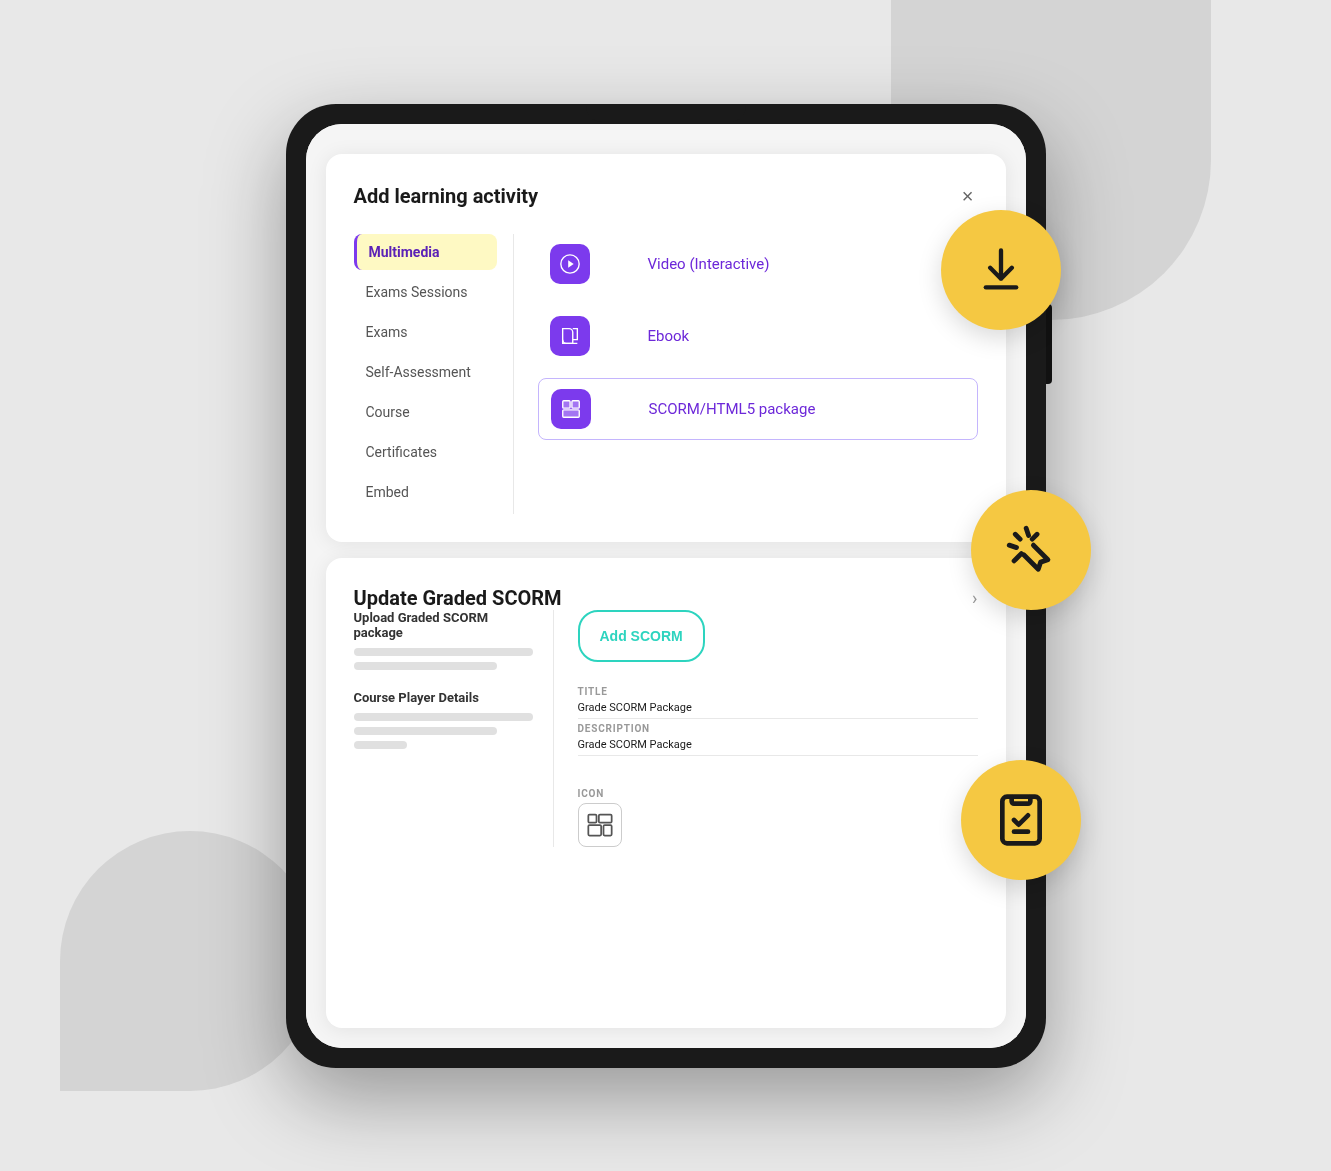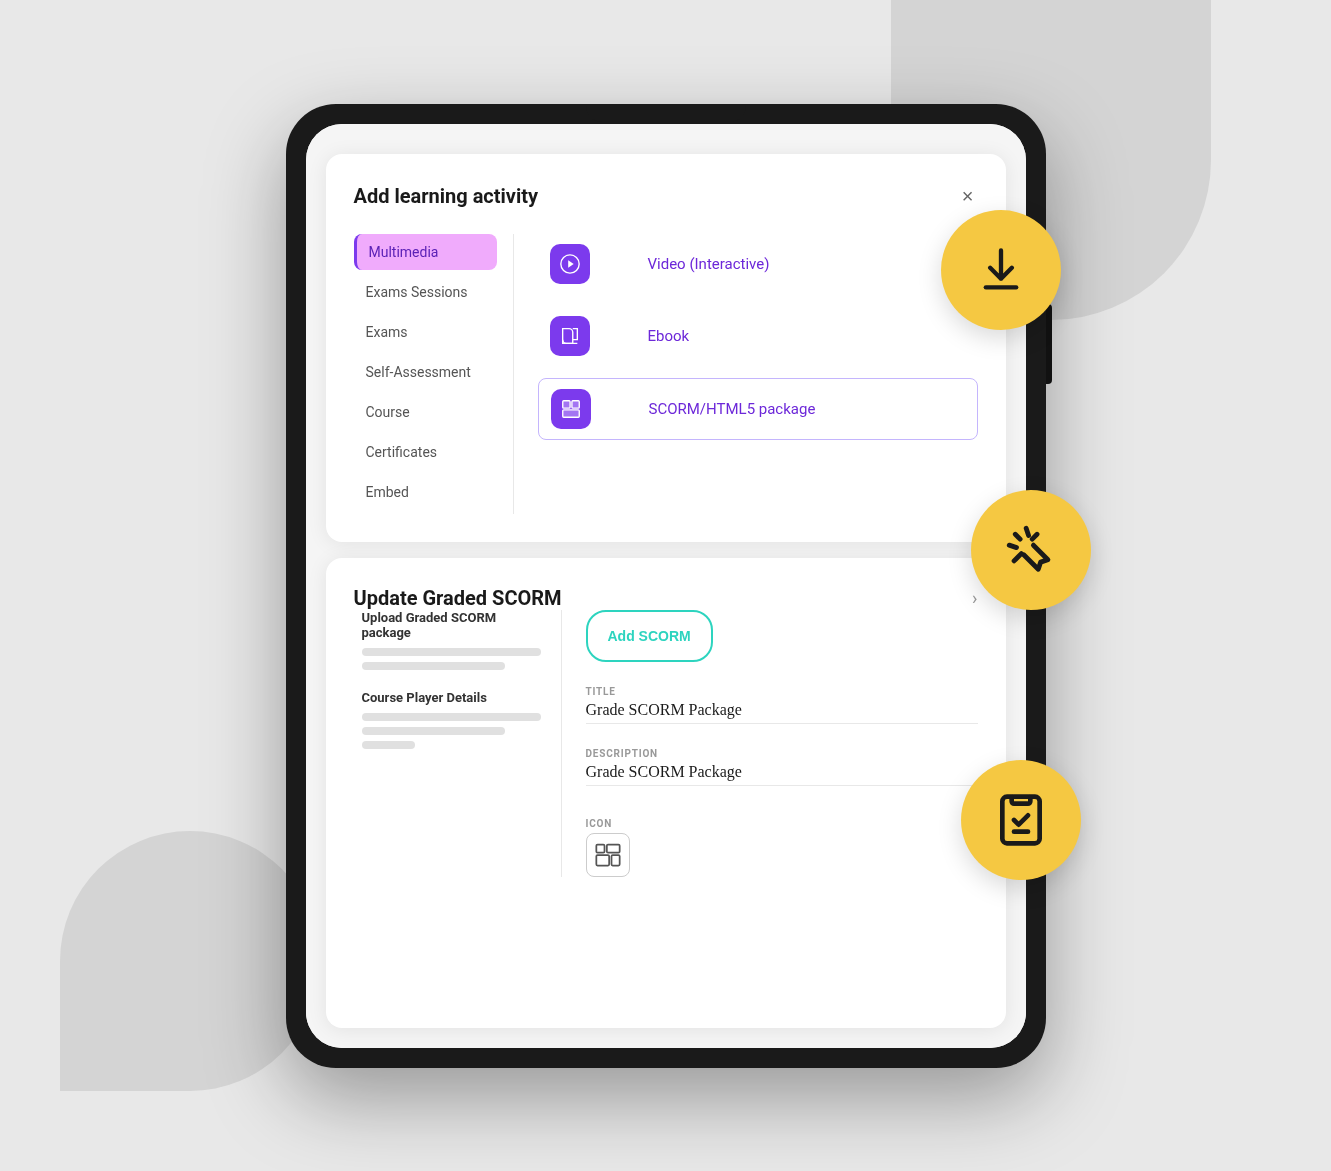--- a/index.html
+++ b/index.html
@@ -141,23 +141,23 @@
     .nav-item {
       padding: 10px 12px;
       border-radius: 8px;
       font-size: 14px;
       color: #555;
       cursor: pointer;
       margin-bottom: 4px;
     }
 
     .nav-item.active {
-      background: #f0abfc;
+      background: #fef9c3;
       color: #5b21b6;
-      font-weight: 400;
+      font-weight: 700;
       border-left: 3px solid #7c3aed;
     }
 
     
     .content-area {
       flex: 1;
       padding-left: 24px;
       display: flex;
       flex-direction: column;
       gap: 12px;
@@ -223,21 +223,20 @@
     .scorm-body {
       display: flex;
       gap: 0;
     }
 
     .scorm-left {
       width: 200px;
       flex-shrink: 0;
       border-right: 1px solid #e8e8e8;
       padding-right: 20px;
-      margin-left: 8px;
     }
 
     .scorm-section-label {
       font-size: 13px;
       font-weight: 700;
       color: #333;
       margin-bottom: 8px;
     }
 
     .skeleton-line {
@@ -263,38 +262,37 @@
       color: #2dd4bf;
       border-radius: 20px;
       padding: 16px 20px;
       font-size: 14px;
       font-weight: 600;
       cursor: pointer;
       margin-bottom: 24px;
     }
 
     .field-group {
-      margin-bottom: 24px;
+      margin-bottom: 4px;
       border-bottom: 1px solid #e8e8e8;
       padding-bottom: 4px;
     }
 
     .field-label {
       font-size: 10px;
       font-weight: 700;
       color: #999;
       letter-spacing: 0.8px;
       text-transform: uppercase;
       margin-bottom: 4px;
     }
 
     .field-value {
-      font-size: 16px;
+      font-size: 11px;
       color: #1a1a1a;
-      font-family: Liberation Serif, serif;
     }
 
     .icon-preview {
       margin-top: 32px;
     }
 
     .scorm-icon-box {
       width: 44px;
       height: 44px;
       border: 1.5px solid #ccc;

